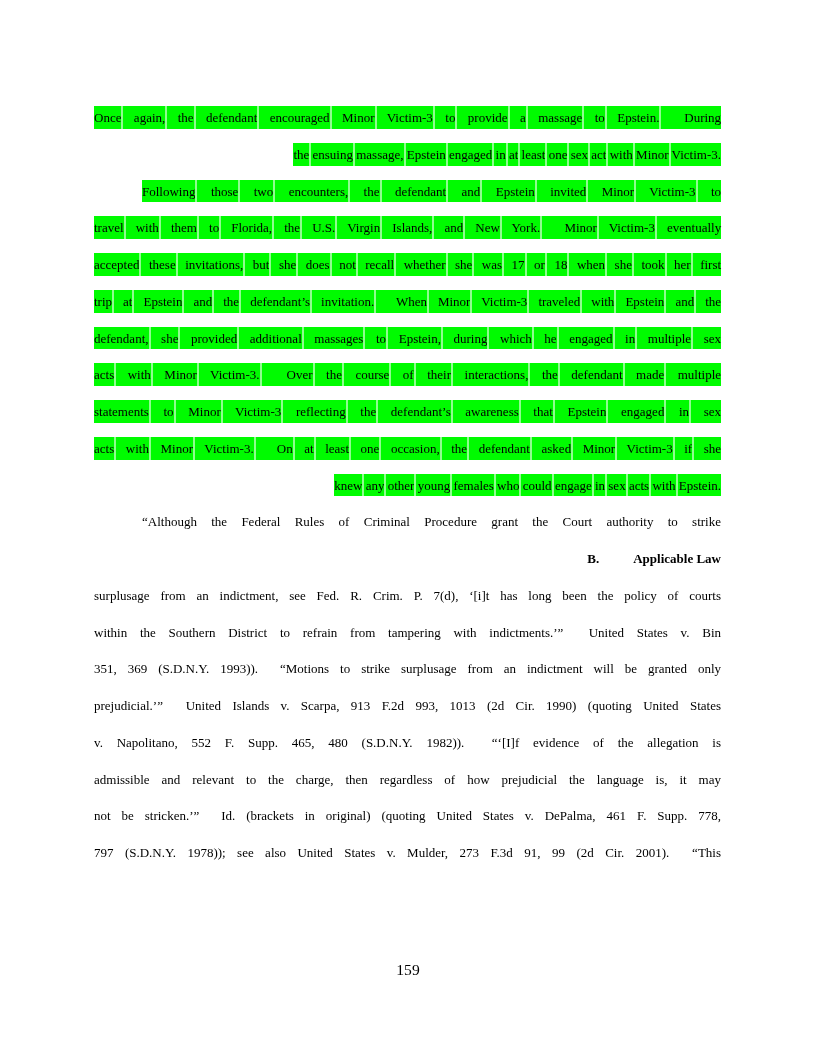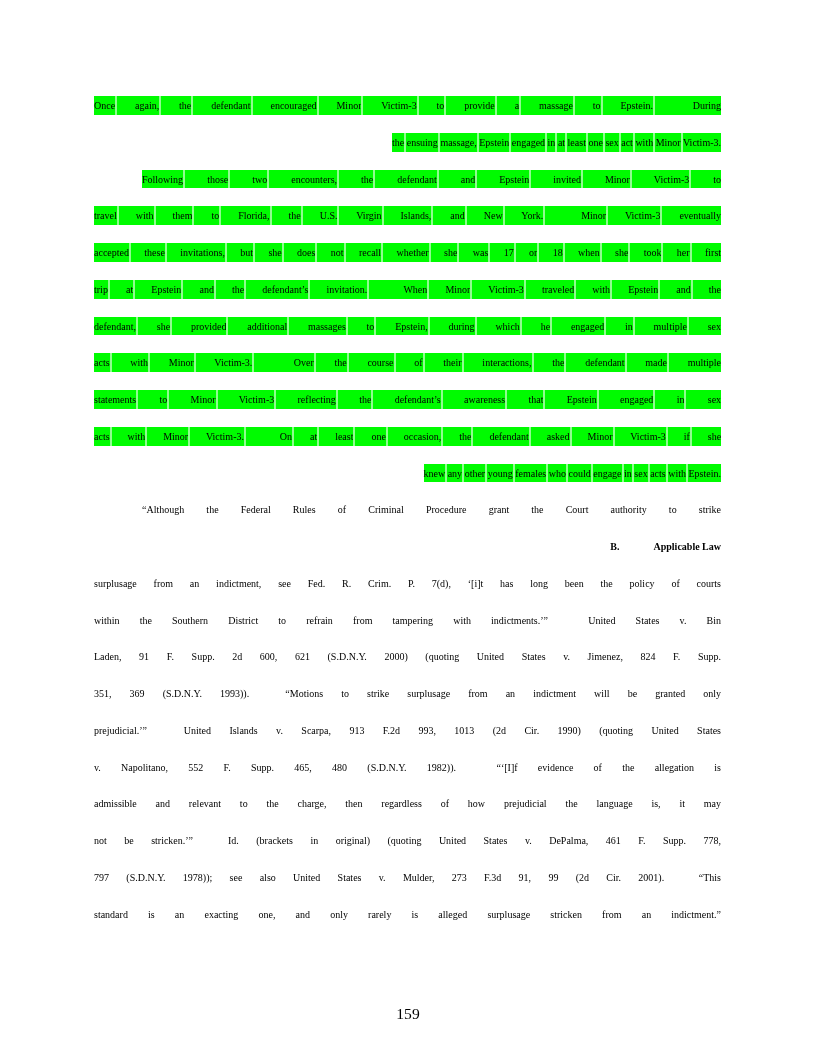--- a/index.html
+++ b/index.html
@@ -10,23 +10,23 @@
     height: 1056px;
     background: #ffffff;
     font-family: "Liberation Serif", serif;
     color: #000000;
     overflow: hidden;
     margin: 0 auto;
   }
   .text-block {
     position: absolute;
     left: 94px;
-    top: 88px;
+    top: 100px;
     width: 627px;
-    font-size: 10px;
+    font-size: 13px;
   }
   .line {
     line-height: 36.75px;
     text-align: right;
     white-space: normal;
   }
   .line.jfy {
     text-align: justify;
     text-align-last: justify;
   }
@@ -38,21 +38,21 @@
     background: var(--hl, #00fb00);
     padding: 3.8px 0;
   }
   .hg {
     background: var(--hl, #00fb00);
     box-shadow: inset 2px 0 0 var(--hlgap, #90fd90);
     padding: 3.8px 0;
   }
   .page-number {
     position: absolute;
-    top: 1005px;
+    top: 961px;
     left: 0;
     width: 100%;
     text-align: center;
     font-size: 15.6px;
     line-height: 18px;
   }
 </style>
 </head>
 <body>
 
@@ -66,23 +66,21 @@
       <div class="line jfy"><span><span class="hw">trip</span><span class="hg"> </span><span class="hw">at</span><span class="hg"> </span><span class="hw">Epstein</span><span class="hg"> </span><span class="hw">and</span><span class="hg"> </span><span class="hw">the</span><span class="hg"> </span><span class="hw">defendant’s</span><span class="hg"> </span><span class="hw">invitation.</span><span class="hg">&nbsp; </span><span class="hw">When</span><span class="hg"> </span><span class="hw">Minor</span><span class="hg"> </span><span class="hw">Victim-3</span><span class="hg"> </span><span class="hw">traveled</span><span class="hg"> </span><span class="hw">with</span><span class="hg"> </span><span class="hw">Epstein</span><span class="hg"> </span><span class="hw">and</span><span class="hg"> </span><span class="hw">the</span></span></div>
       <div class="line jfy"><span><span class="hw">defendant,</span><span class="hg"> </span><span class="hw">she</span><span class="hg"> </span><span class="hw">provided</span><span class="hg"> </span><span class="hw">additional</span><span class="hg"> </span><span class="hw">massages</span><span class="hg"> </span><span class="hw">to</span><span class="hg"> </span><span class="hw">Epstein,</span><span class="hg"> </span><span class="hw">during</span><span class="hg"> </span><span class="hw">which</span><span class="hg"> </span><span class="hw">he</span><span class="hg"> </span><span class="hw">engaged</span><span class="hg"> </span><span class="hw">in</span><span class="hg"> </span><span class="hw">multiple</span><span class="hg"> </span><span class="hw">sex</span></span></div>
       <div class="line jfy"><span><span class="hw">acts</span><span class="hg"> </span><span class="hw">with</span><span class="hg"> </span><span class="hw">Minor</span><span class="hg"> </span><span class="hw">Victim-3.</span><span class="hg">&nbsp; </span><span class="hw">Over</span><span class="hg"> </span><span class="hw">the</span><span class="hg"> </span><span class="hw">course</span><span class="hg"> </span><span class="hw">of</span><span class="hg"> </span><span class="hw">their</span><span class="hg"> </span><span class="hw">interactions,</span><span class="hg"> </span><span class="hw">the</span><span class="hg"> </span><span class="hw">defendant</span><span class="hg"> </span><span class="hw">made</span><span class="hg"> </span><span class="hw">multiple</span></span></div>
       <div class="line jfy"><span><span class="hw">statements</span><span class="hg"> </span><span class="hw">to</span><span class="hg"> </span><span class="hw">Minor</span><span class="hg"> </span><span class="hw">Victim-3</span><span class="hg"> </span><span class="hw">reflecting</span><span class="hg"> </span><span class="hw">the</span><span class="hg"> </span><span class="hw">defendant’s</span><span class="hg"> </span><span class="hw">awareness</span><span class="hg"> </span><span class="hw">that</span><span class="hg"> </span><span class="hw">Epstein</span><span class="hg"> </span><span class="hw">engaged</span><span class="hg"> </span><span class="hw">in</span><span class="hg"> </span><span class="hw">sex</span></span></div>
       <div class="line jfy"><span><span class="hw">acts</span><span class="hg"> </span><span class="hw">with</span><span class="hg"> </span><span class="hw">Minor</span><span class="hg"> </span><span class="hw">Victim-3.</span><span class="hg">&nbsp; </span><span class="hw">On</span><span class="hg"> </span><span class="hw">at</span><span class="hg"> </span><span class="hw">least</span><span class="hg"> </span><span class="hw">one</span><span class="hg"> </span><span class="hw">occasion,</span><span class="hg"> </span><span class="hw">the</span><span class="hg"> </span><span class="hw">defendant</span><span class="hg"> </span><span class="hw">asked</span><span class="hg"> </span><span class="hw">Minor</span><span class="hg"> </span><span class="hw">Victim-3</span><span class="hg"> </span><span class="hw">if</span><span class="hg"> </span><span class="hw">she</span></span></div>
       <div class="line"><span><span class="hw">knew</span><span class="hg"> </span><span class="hw">any</span><span class="hg"> </span><span class="hw">other</span><span class="hg"> </span><span class="hw">young</span><span class="hg"> </span><span class="hw">females</span><span class="hg"> </span><span class="hw">who</span><span class="hg"> </span><span class="hw">could</span><span class="hg"> </span><span class="hw">engage</span><span class="hg"> </span><span class="hw">in</span><span class="hg"> </span><span class="hw">sex</span><span class="hg"> </span><span class="hw">acts</span><span class="hg"> </span><span class="hw">with</span><span class="hg"> </span><span class="hw">Epstein.</span></span></div>
       <div class="line jfy"><span class="ind"></span><span>“Although the Federal Rules of Criminal Procedure grant the Court authority to strike</span></div>
       <div class="line"><span class="ind"></span><span class="b">B.</span><span class="tab"></span><span class="b">Applicable Law</span></div>
       <div class="line jfy"><span>surplusage from an indictment, </span><span class="it">see</span><span> Fed. R. Crim. P. 7(d), ‘[i]t has long been the policy of courts</span></div>
       <div class="line jfy"><span>within the Southern District to refrain from tampering with indictments.’”&nbsp; </span><span class="it">United States v. Bin</span></div>
-      <div class="line jfy"><span class="it">Laden</span><span>, 91 F. Supp. 2d 600, 621 (S.D.N.Y. 2000) (quoting </span><span class="it">United States v. Jimenez</span><span>, 824 F. Supp.</span></div>
       <div class="line jfy"><span>351, 369 (S.D.N.Y. 1993)).&nbsp; “Motions to strike surplusage from an indictment will be granted only</span></div>
       <div class="line jfy"><span>prejudicial.’”&nbsp; </span><span class="it">United Islands v. Scarpa</span><span>, 913 F.2d 993, 1013 (2d Cir. 1990) (quoting </span><span class="it">United States</span></div>
       <div class="line jfy"><span class="it">v. Napolitano</span><span>, 552 F. Supp. 465, 480 (S.D.N.Y. 1982)).&nbsp; “‘[I]f evidence of the allegation is</span></div>
       <div class="line jfy"><span>admissible and relevant to the charge, then regardless of how prejudicial the language is, it may</span></div>
       <div class="line jfy"><span>not be stricken.’”&nbsp; </span><span class="it">Id.</span><span> (brackets in original) (quoting </span><span class="it">United States v. DePalma</span><span>, 461 F. Supp. 778,</span></div>
       <div class="line jfy"><span>797 (S.D.N.Y. 1978)); </span><span class="it">see also United States v. Mulder</span><span>, 273 F.3d 91, 99 (2d Cir. 2001).&nbsp; “This</span></div>
-      <div class="line jfy"><span>standard is an exacting one, and only rarely is alleged surplusage stricken from an indictment.”</span></div>
     </div>
   <div class="page-number">159</div>
 </div>
 
 </body></html>

